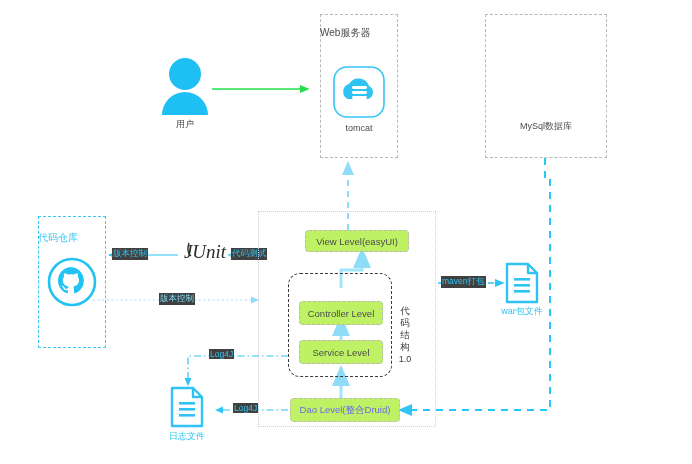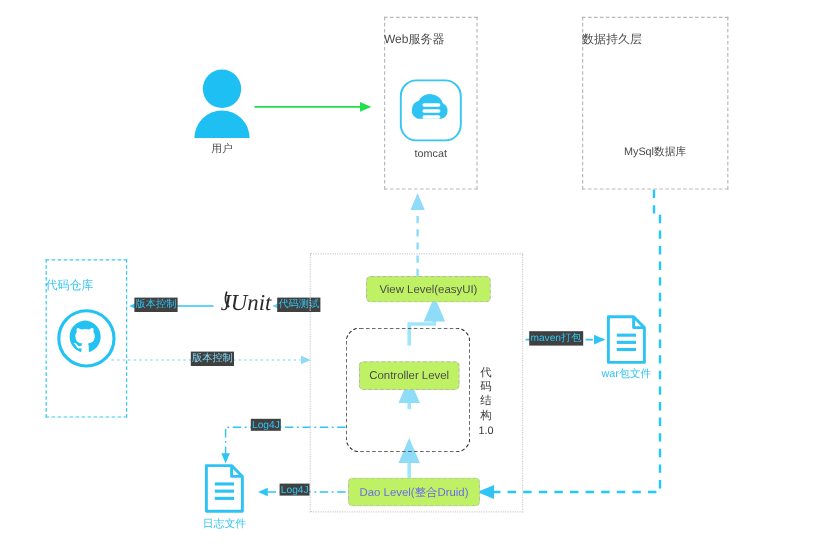--- a/index.html
+++ b/index.html
@@ -160,21 +160,20 @@
       <rect x="1" y="1" width="50" height="50" rx="13" ry="13" fill="#ffffff" stroke="#35c6f4" stroke-width="1.6"></rect>
       <path d="M15,33 a8,8 0 0,1 1,-15 a11,11 0 0,1 20,2 a7,7 0 0,1 -1,13 z" fill="#2ec3f3"></path>
       <rect x="19" y="20" width="15" height="3" rx="1.4" fill="#ffffff"></rect>
       <rect x="19" y="25" width="15" height="3" rx="1.4" fill="#ffffff"></rect>
       <rect x="19" y="30" width="15" height="3" rx="1.4" fill="#ffffff"></rect>
     </svg>
   </div>
   <div class="caption" style="left:320px;top:123px;width:78px;">tomcat</div>
 
   <div class="group-box" style="left:485px;top:14px;width:122px;height:144px;"></div>
-  <div class="group-title" style="left:485px;top:26px;width:122px;">数据持久层</div>
 
   <div class="caption" style="left:485px;top:120px;width:122px;text-align:center;">MySql数据库</div>
 
   <div class="abs" style="left:158px;top:57px;width:54px;height:58px;">
     <svg width="54" height="58">
       <circle cx="27" cy="17" r="16" fill="#1ec0f3"></circle>
       <path d="M4,58 a23,23 0 0,1 46,0 z" fill="#1ec0f3"></path>
     </svg>
   </div>
   <div class="caption" style="left:155px;top:118px;width:60px;">用户</div>
@@ -210,20 +209,21 @@
   <div class="edge-label" style="left:209px;top:349px;">Log4J</div>
   <div class="edge-label" style="left:233px;top:403px;">Log4J</div>
 
   <div class="struct-box" style="left:258px;top:211px;width:178px;height:216px;"></div>
 
   <div class="lvl-box" style="left:305px;top:230px;width:104px;height:22px;">View Level(easyUI)</div>
 
   <div class="inner-dash" style="left:288px;top:273px;width:104px;height:104px;"></div>
 
   <div class="lvl-box" style="left:299px;top:288px;width:84px;height:24px;margin-top:13px;">Controller Level</div>
+  <div class="lvl-box" style="left:299px;top:340px;width:84px;height:24px;">Service Level</div>
 
   <div class="lvl-box violet" style="left:290px;top:398px;width:110px;height:24px;">Dao Level(整合Druid)</div>
 
   <div class="vlabel" style="left:398px;top:305px;">
     <div>代</div>
     <div>码</div>
     <div>结</div>
     <div>构</div>
     <div style="font-size:9px;">1.0</div>
   </div>

